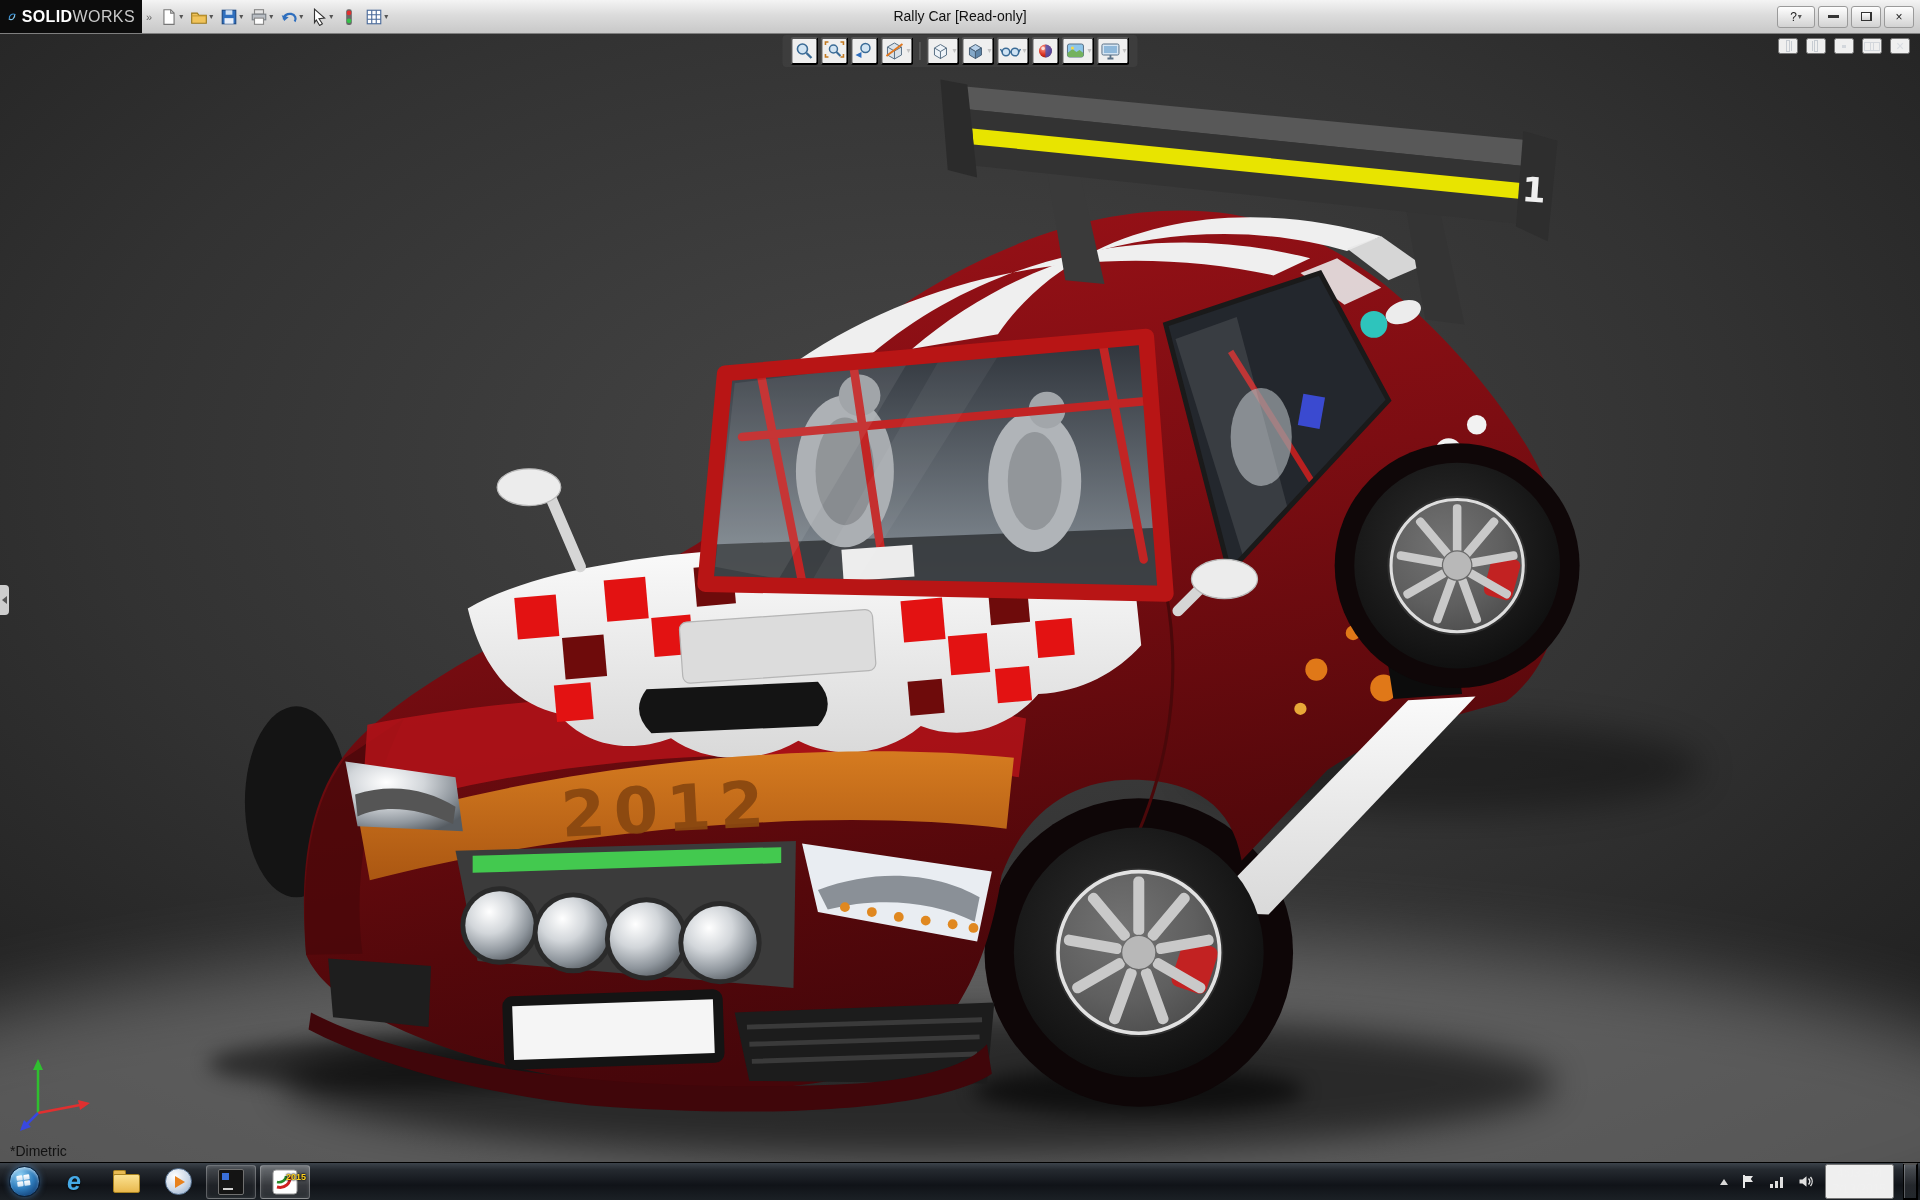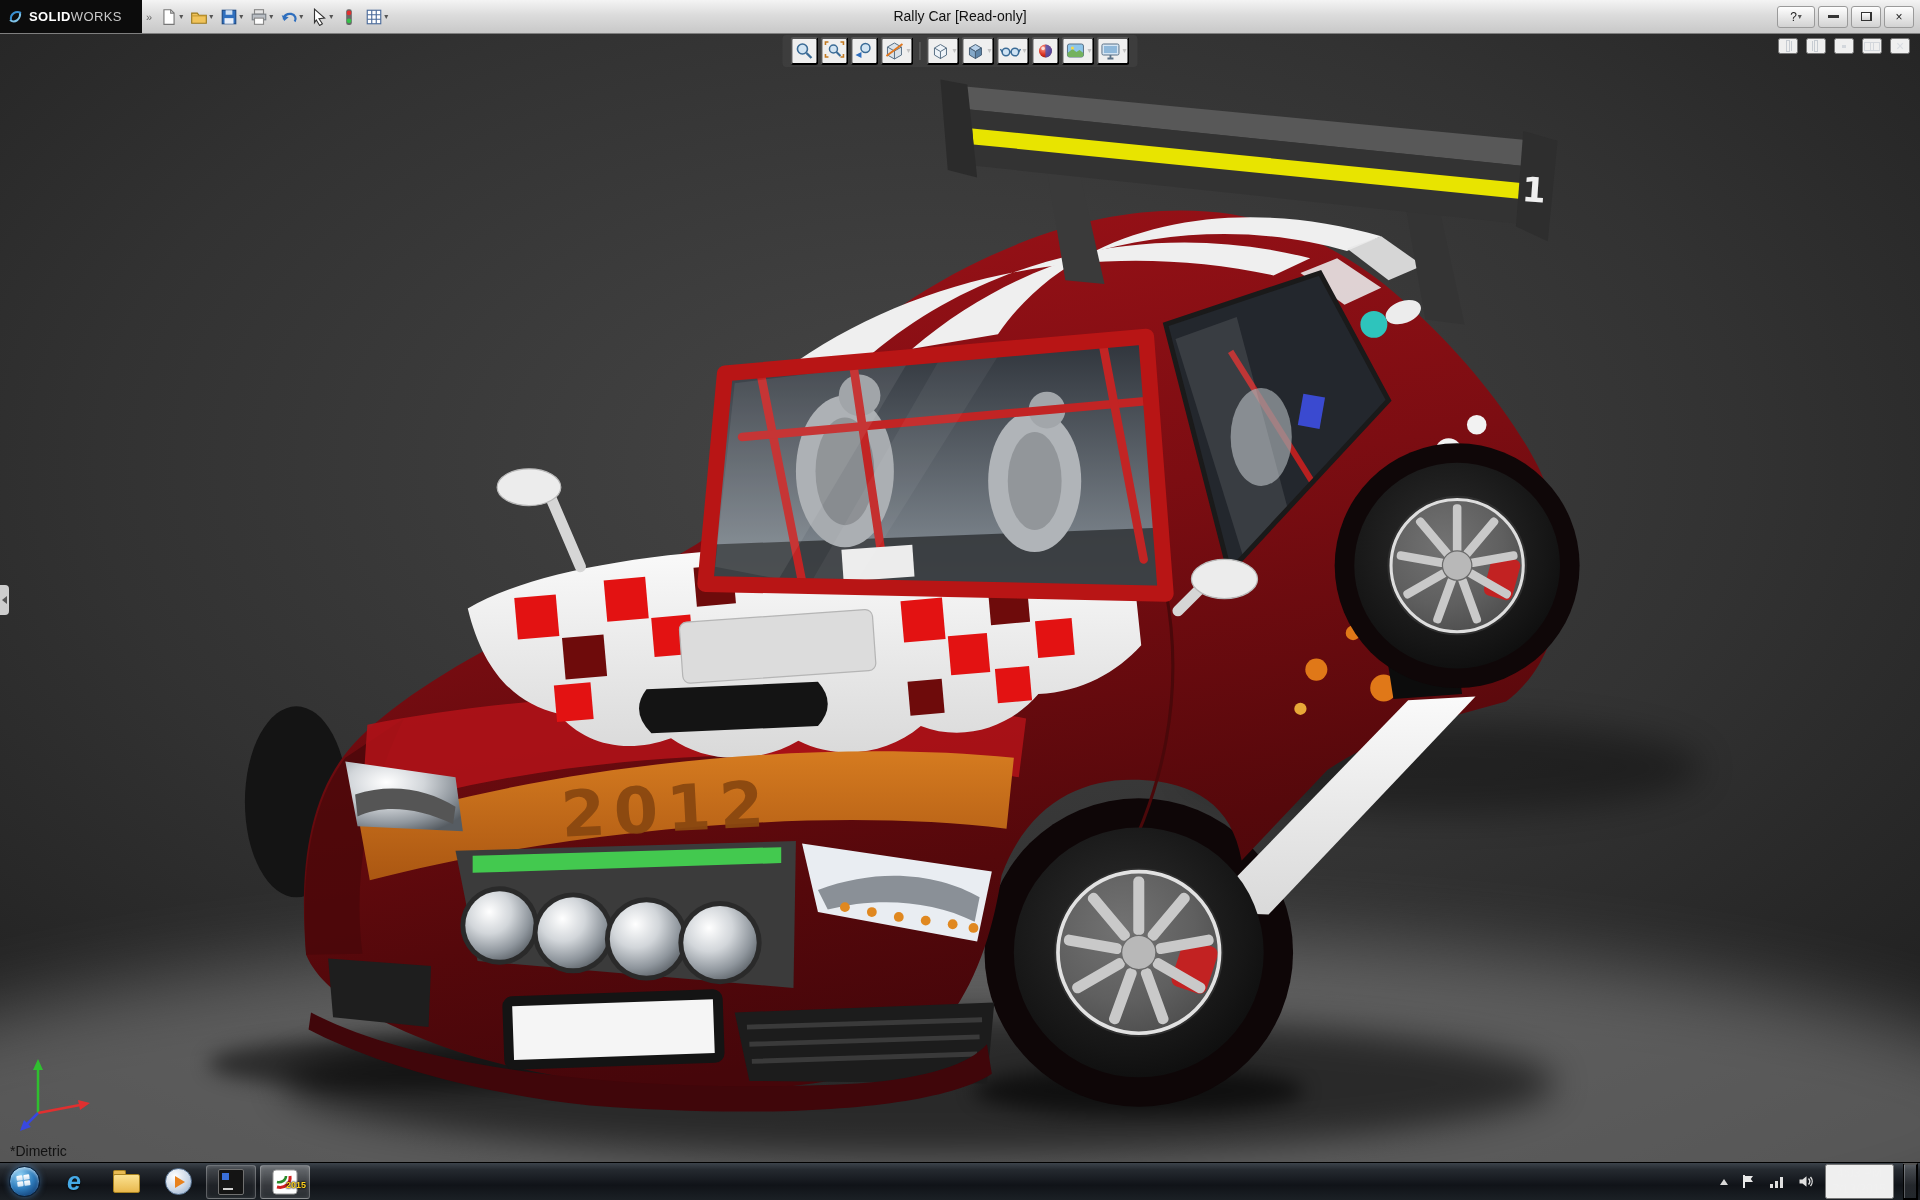--- a/index.html
+++ b/index.html
@@ -4,21 +4,21 @@
 <style>
   html,body{margin:0;padding:0;}
   body{width:1920px;height:1200px;overflow:hidden;background:#000;font-family:"Liberation Sans",sans-serif;position:relative;}
 
   
   #titlebar{position:absolute;top:0;left:0;right:0;height:33px;
     background:linear-gradient(#f4f4f4,#dcdcdc 45%,#c8c8c8);
     border-bottom:1px solid #7f7f7f;display:flex;align-items:center;z-index:30;}
   .brand{width:142px;height:33px;background:#0c0c0c;display:flex;align-items:center;gap:4px;
     padding:0 7px;box-sizing:border-box;flex:none;}
-  .brand-text{font-size:13px;color:#fff;letter-spacing:.4px;white-space:nowrap;}
+  .brand-text{font-size:16px;color:#fff;letter-spacing:.4px;white-space:nowrap;}
   .brand-solid{font-weight:bold;color:#fff;}
   .brand-works{font-weight:normal;color:#c9c9c9;}
   .tb-chevron{color:#666;font-size:11px;margin:0 6px 0 4px;}
   .toolbar{display:flex;align-items:center;gap:3px;z-index:2;}
   .tb-btn{display:flex;align-items:center;padding:2px 2px;border-radius:3px;background:transparent;border:0;cursor:default;}
   .caret{font-size:8px;color:#555;margin-left:1px;line-height:1;}
   .tb-title{position:absolute;left:0;right:0;top:0;height:33px;line-height:33px;text-align:center;
     font-size:14px;color:#101010;pointer-events:none;}
   .win-controls{margin-left:auto;display:flex;align-items:center;gap:3px;padding-right:6px;z-index:2;}
   .wc{width:30px;height:22px;display:flex;align-items:center;justify-content:center;
@@ -79,21 +79,21 @@
   .ie-e{font-size:25px;font-weight:bold;font-style:italic;color:#45a9e6;line-height:1;text-shadow:0 1px 2px rgba(0,0,0,.6);}
   .folder{width:27px;height:19px;position:relative;margin-top:3px;}
   .folder .tab{position:absolute;left:0;top:-4px;width:11px;height:5px;background:#e8bb52;border-radius:2px 2px 0 0;border:1px solid #a8821f;border-bottom:0;}
   .folder .bodyp{position:absolute;inset:0;background:linear-gradient(#fbe291,#e9b94e);border:1px solid #a8821f;border-radius:2px;}
   .wmp{width:25px;height:25px;border-radius:50%;background:radial-gradient(circle at 35% 30%, #ffffff, #cdd9e8 55%, #8da9c9);
     border:1px solid #5f7band;border:1px solid #5f7a9a;display:flex;align-items:center;justify-content:center;}
   .wmp i{display:block;width:0;height:0;border-top:6px solid transparent;border-bottom:6px solid transparent;border-left:10px solid #e8821e;margin-left:3px;}
   .cmdicon{width:24px;height:24px;background:#141414;border:1px solid #707070;border-radius:2px;position:relative;}
   .cmdicon .px1{position:absolute;left:3px;top:3px;width:7px;height:7px;background:#3a6fd8;}
   .cmdicon .px2{position:absolute;left:4px;bottom:4px;width:10px;height:2px;background:#cfcfcf;}
-  .sw-badge{position:absolute;right:3px;bottom:8px;font-size:9px;font-weight:bold;color:#ffd21e;
+  .sw-badge{position:absolute;right:3px;bottom:16px;font-size:9px;font-weight:bold;color:#ffd21e;
     text-shadow:0 0 2px #000, 0 0 2px #000;line-height:1;}
   .tray{margin-left:auto;display:flex;align-items:center;gap:9px;padding-right:2px;height:37px;}
   .tray-btn{background:transparent;border:0;display:flex;align-items:center;justify-content:center;padding:0 2px;}
   .up-arrow{display:block;width:0;height:0;border-left:4px solid transparent;border-right:4px solid transparent;border-bottom:6px solid #d8d8d8;}
   .clock{text-align:center;font-size:12px;line-height:1.3;color:#f0f0f0;padding:0 6px;}
   .show-desktop{width:13px;height:37px;border-left:1px solid #000;box-shadow:inset 1px 0 0 rgba(255,255,255,.25);
     background:linear-gradient(rgba(255,255,255,.16),rgba(255,255,255,.04));}
 </style>
 </head>
 <body>

